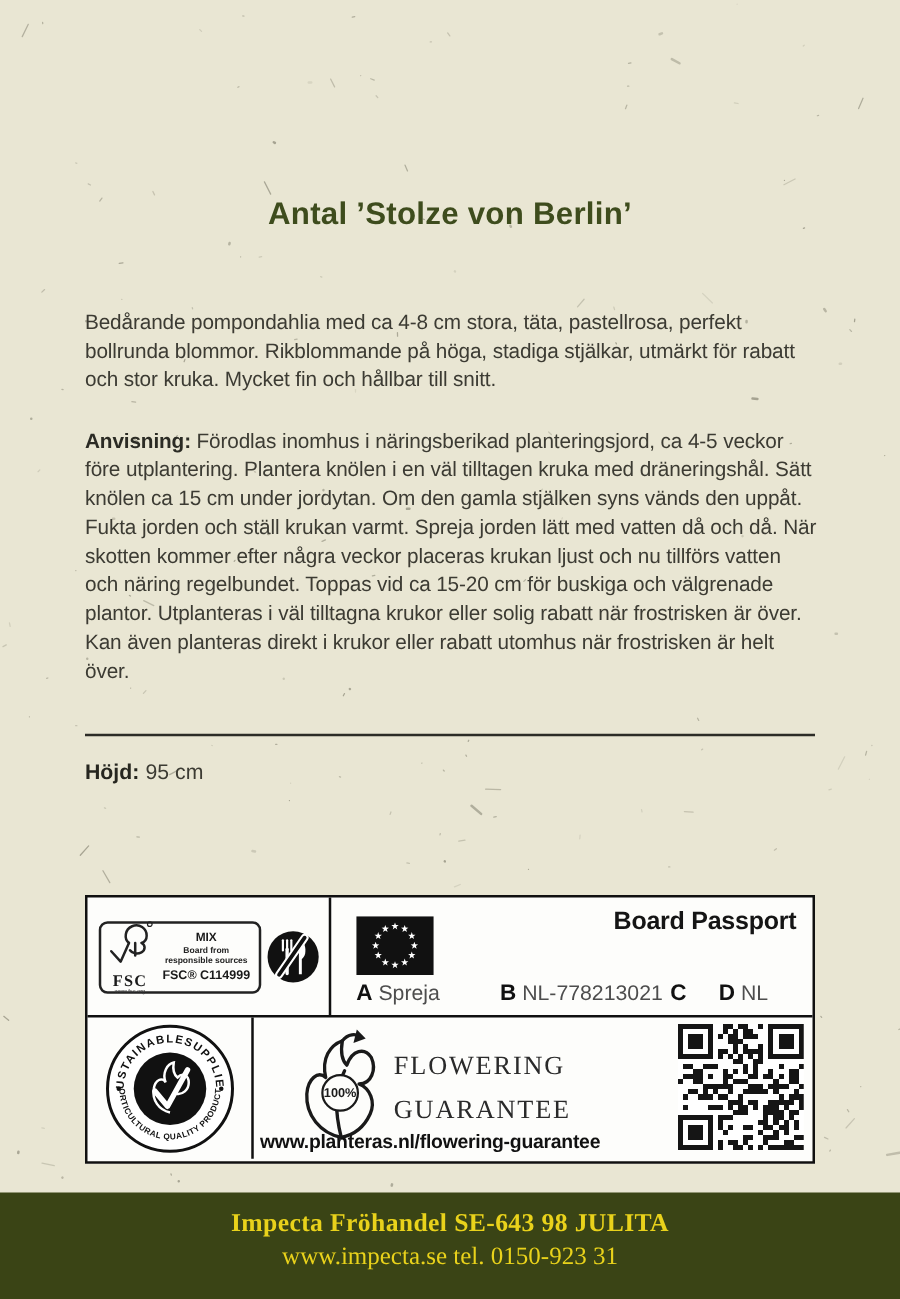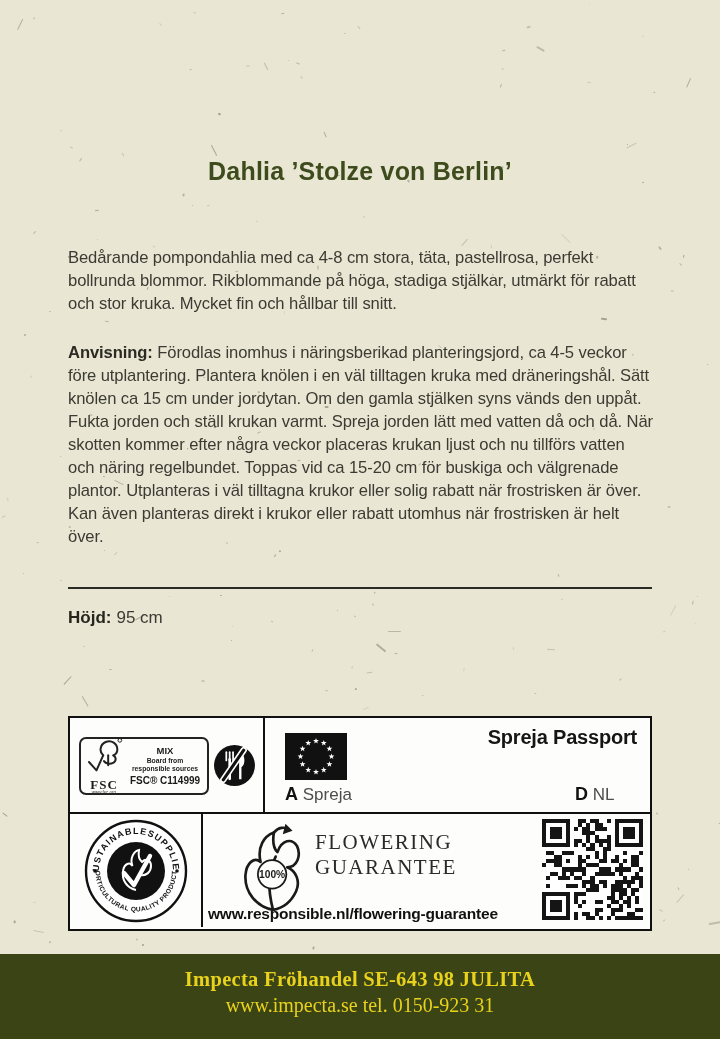--- a/index.html
+++ b/index.html
@@ -69,21 +69,21 @@
   .pp-field{position:absolute; top:66px; font-size:17px; white-space:nowrap;}
   .pp-field b{font-size:18px; color:#111;}
   .pp-val{color:#4d4d4d;}
   .pp-a{left:20px;} .pp-b{left:135px;} .pp-d{left:310px;}
   .pp-c{margin-left:6px;}
 
   .tulip{position:absolute; left:30px; top:5px;}
   .jub-text{position:absolute; left:112px; top:14px; line-height:1;}
   .jub-brand{font-size:27px; font-weight:bold; letter-spacing:1px; color:#1c1c1c;}
   .jub-line{font-family:"Liberation Serif",serif; font-size:21px;
-    letter-spacing:1.5px; color:#2a2a2a; margin-top:4px;}
+    letter-spacing:1.5px; color:#2a2a2a; margin-top:14px;}
   .jub-url{position:absolute; left:5px; bottom:4px;
     font-size:15.5px; font-weight:bold; color:#111; letter-spacing:-0.2px;}
   .qr{position:absolute; right:7px; top:5px;}
 
   .footer{
     position:absolute; left:0; top:954px; width:720px; height:85px;
     background:#3a4415; text-align:center; color:#e9d21b;
     font-family:"Liberation Serif","DejaVu Serif",serif;
   }
   .footer-line1{margin-top:14px; font-size:20.5px; font-weight:bold; letter-spacing:0.3px;}
@@ -299,21 +299,21 @@
       <span style="left: 659px; top: 910px; width: 3.9px; height: 1px; transform: rotate(25deg); background: rgba(80, 78, 62, 0.27);"></span>
       <span style="left: 688px; top: 869px; width: 1.3px; height: 1px; transform: rotate(78deg); background: rgba(80, 78, 62, 0.35);"></span>
       <span style="left: 23px; top: 573px; width: 1.1px; height: 1px; transform: rotate(92deg); background: rgba(80, 78, 62, 0.37);"></span>
       <span style="left: 105px; top: 321px; width: 3.8px; height: 1px; transform: rotate(6deg); background: rgba(80, 78, 62, 0.32);"></span>
       <span style="left: 135px; top: 617px; width: 9.7px; height: 1px; transform: rotate(152deg); background: rgba(80, 78, 62, 0.38);"></span>
       <span style="left: 534px; top: 693px; width: 2.4px; height: 1px; transform: rotate(180deg); background: rgba(80, 78, 62, 0.25);"></span>
       <span style="left: 180px; top: 821px; width: 12.5px; height: 1px; transform: rotate(0deg); background: rgba(80, 78, 62, 0.29);"></span>
       <span style="left: 499px; top: 85px; width: 3.9px; height: 1px; transform: rotate(111deg); background: rgba(80, 78, 62, 0.32);"></span>
     </div>
 
-  <h1 class="title">Dahlia ’Stolze von Berlin’</h1>
+  <h1 class="title">Antal ’Stolze von Berlin’</h1>
 
   <p class="para desc">Bedårande pompondahlia med ca 4-8 cm stora, täta, pastellrosa, perfekt bollrunda blommor. Rikblommande på höga, stadiga stjälkar, utmärkt för rabatt och stor kruka. Mycket fin och hållbar till snitt.</p>
 
   <p class="para instructions"><b>Anvisning:</b> <span>Förodlas inomhus i näringsberikad planteringsjord, ca 4-5 veckor före utplantering. Plantera knölen i en väl tilltagen kruka med dräneringshål. Sätt knölen ca 15 cm under jordytan. Om den gamla stjälken syns vänds den uppåt. Fukta jorden och ställ krukan varmt. Spreja jorden lätt med vatten då och då. När skotten kommer efter några veckor placeras krukan ljust och nu tillförs vatten och näring regelbundet. Toppas vid ca 15-20 cm för buskiga och välgrenade plantor. Utplanteras i väl tilltagna krukor eller solig rabatt när frostrisken är över. Kan även planteras direkt i krukor eller rabatt utomhus när frostrisken är helt över.</span></p>
 
   <div class="divider"></div>
 
   <div class="facts">
     <div class="facts-col right">
       <div class="fact"><span class="fact-label">Höjd:</span><span>95 cm</span></div>
@@ -352,39 +352,40 @@
               <path d="M20.6,9 v8" stroke-width="1.7"></path>
               <path d="M17.3,16 v19" stroke-width="2.6"></path>
             </g>
             <path d="M26.5,8.5 C31,9.5 32.3,15.5 31.4,19.5 C31,21.6 29.6,23 28.8,23.6 L28.8,35.5 L26.5,35.5 Z" fill="#fff"></path>
             <path d="M31,7 L11,36" stroke="#fff" stroke-width="6.2" stroke-linecap="round"></path>
             <path d="M31,7 L11,36" stroke="#111" stroke-width="3" stroke-linecap="round"></path>
           </svg>
         </div>
       </div>
       <div class="lcell passport-cell">
-        <div class="pp-title">Spreja Passport</div>
+        <div class="pp-title">Board Passport</div>
         <div class="eu-flag">
           <svg id="eu-flag-svg" width="62" height="47" viewBox="0 0 62 47">
             <rect x="0" y="0" width="62" height="47" fill="#111"></rect>
           <polygon points="31.00,4.90 31.73,6.99 33.95,7.04 32.19,8.39 32.82,10.51 31.00,9.25 29.18,10.51 29.81,8.39 28.05,7.04 30.27,6.99" fill="#fff"></polygon>
               <polygon points="38.75,6.98 39.48,9.07 41.70,9.12 39.94,10.46 40.57,12.58 38.75,11.33 36.93,12.58 37.56,10.46 35.80,9.12 38.02,9.07" fill="#fff"></polygon>
               <polygon points="44.42,12.65 45.16,14.74 47.37,14.79 45.61,16.14 46.25,18.26 44.42,17.00 42.60,18.26 43.23,16.14 41.48,14.79 43.69,14.74" fill="#fff"></polygon>
               <polygon points="46.50,20.40 47.23,22.49 49.45,22.54 47.69,23.89 48.32,26.01 46.50,24.75 44.68,26.01 45.31,23.89 43.55,22.54 45.77,22.49" fill="#fff"></polygon>
               <polygon points="44.42,28.15 45.16,30.24 47.37,30.29 45.61,31.64 46.25,33.76 44.42,32.50 42.60,33.76 43.23,31.64 41.48,30.29 43.69,30.24" fill="#fff"></polygon>
               <polygon points="38.75,33.82 39.48,35.91 41.70,35.97 39.94,37.31 40.57,39.43 38.75,38.17 36.93,39.43 37.56,37.31 35.80,35.97 38.02,35.91" fill="#fff"></polygon>
               <polygon points="31.00,35.90 31.73,37.99 33.95,38.04 32.19,39.39 32.82,41.51 31.00,40.25 29.18,41.51 29.81,39.39 28.05,38.04 30.27,37.99" fill="#fff"></polygon>
               <polygon points="23.25,33.82 23.98,35.91 26.20,35.97 24.44,37.31 25.07,39.43 23.25,38.17 21.43,39.43 22.06,37.31 20.30,35.97 22.52,35.91" fill="#fff"></polygon>
               <polygon points="17.58,28.15 18.31,30.24 20.52,30.29 18.77,31.64 19.40,33.76 17.58,32.50 15.75,33.76 16.39,31.64 14.63,30.29 16.84,30.24" fill="#fff"></polygon>
               <polygon points="15.50,20.40 16.23,22.49 18.45,22.54 16.69,23.89 17.32,26.01 15.50,24.75 13.68,26.01 14.31,23.89 12.55,22.54 14.77,22.49" fill="#fff"></polygon>
               <polygon points="17.58,12.65 18.31,14.74 20.52,14.79 18.77,16.14 19.40,18.26 17.58,17.00 15.75,18.26 16.39,16.14 14.63,14.79 16.84,14.74" fill="#fff"></polygon>
               <polygon points="23.25,6.98 23.98,9.07 26.20,9.12 24.44,10.46 25.07,12.58 23.25,11.33 21.43,12.58 22.06,10.46 20.30,9.12 22.52,9.07" fill="#fff"></polygon>
             </svg>
         </div>
         <div class="pp-field pp-a"><b>A</b> <span class="pp-val">Spreja</span></div>
+        <div class="pp-field pp-b"><b>B</b> <span class="pp-val">NL-778213021</span><b class="pp-c">C</b></div>
         <div class="pp-field pp-d"><b>D</b> <span class="pp-val">NL</span></div>
       </div>
     </div>
     <div class="lrow bottom">
       <div class="lcell badge-cell">
         <svg width="104" height="104" viewBox="0 0 104 104">
           <defs>
             <path id="arcTop" d="M 15,52 A 37,37 0 0 1 89,52"></path>
             <path id="arcBot" d="M 11.5,52 A 40.5,40.5 0 0 0 92.5,52"></path>
           </defs>
@@ -414,21 +415,21 @@
             </g>
             <polygon points="59,1 67,9 56,13" fill="#1a1a1a"></polygon>
             <circle cx="44" cy="58" r="16" fill="#fdfdfb" stroke="#1a1a1a" stroke-width="2"></circle>
             <text x="44" y="62" text-anchor="middle" font-family="Liberation Sans, sans-serif" font-size="11.5" font-weight="bold" fill="#1a1a1a">100%</text>
           </svg>
         </div>
         <div class="jub-text">
           <div class="jub-line">FLOWERING</div>
           <div class="jub-line">GUARANTEE</div>
         </div>
-        <div class="jub-url">www.responsible.nl/flowering-guarantee</div>
+        <div class="jub-url">www.planteras.nl/flowering-guarantee</div>
         <div class="qr">
           <svg id="qr-svg" width="101" height="101" viewBox="0 0 25 25" shape-rendering="crispEdges">
             <rect x="0" y="0" width="25" height="25" fill="#fff"></rect>
           <rect x="0" y="0" width="1" height="1" fill="#151515"></rect>
               <rect x="1" y="0" width="1" height="1" fill="#151515"></rect>
               <rect x="2" y="0" width="1" height="1" fill="#151515"></rect>
               <rect x="3" y="0" width="1" height="1" fill="#151515"></rect>
               <rect x="4" y="0" width="1" height="1" fill="#151515"></rect>
               <rect x="5" y="0" width="1" height="1" fill="#151515"></rect>
               <rect x="6" y="0" width="1" height="1" fill="#151515"></rect>

